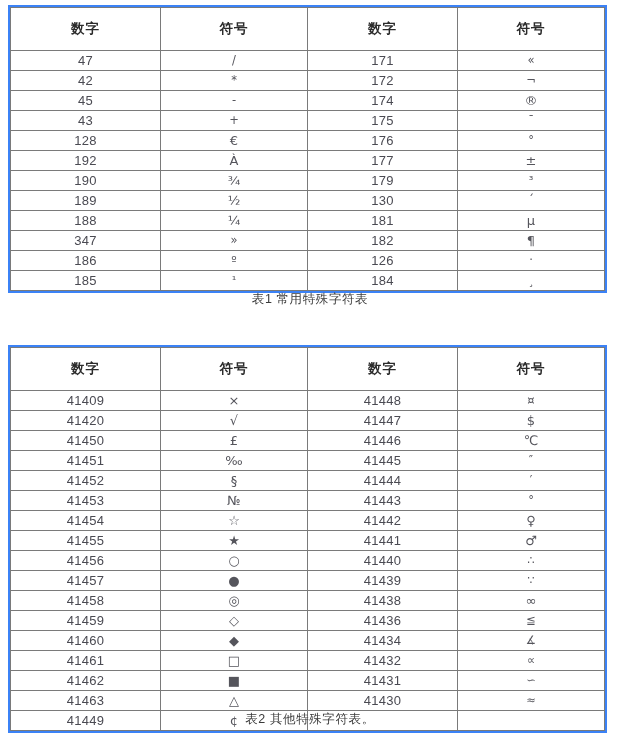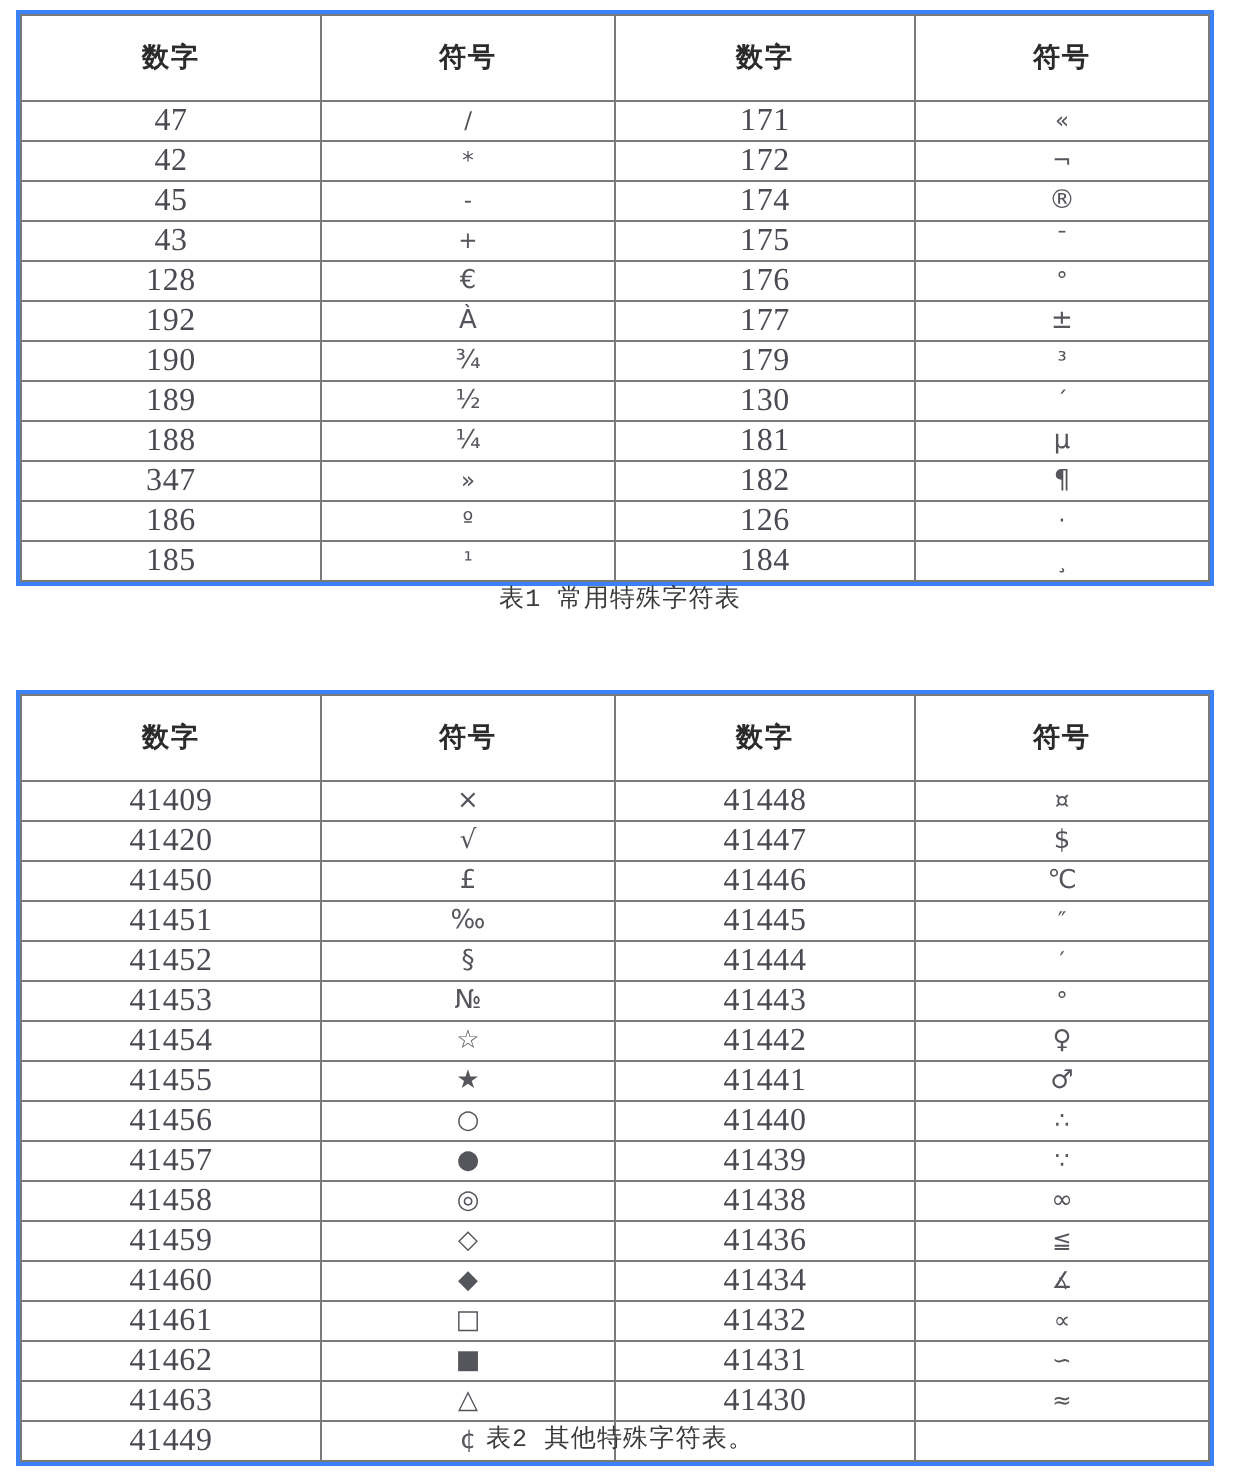--- a/index.html
+++ b/index.html
@@ -56,22 +56,22 @@
     color: #2b2b2b;
     letter-spacing: 1px;
   }
   table.charmap tbody td {
     height: 19px;
     line-height: 19px;
     font-size: 13px;
     color: #4a4a52;
   }
   table.charmap tbody td.num {
-    font-family: Liberation Serif, serif;
-    font-size: 16px;
+    font-family: Liberation Sans, sans-serif;
+    font-size: 13px;
     letter-spacing: 0.3px;
   }
   table.charmap tbody td.sym {
     font-family: "DejaVu Sans", "Liberation Sans", sans-serif;
     font-size: 11.5px;
     color: #55555c;
   }
   table.charmap tbody td.sym.big {
     font-size: 13px;
   }
@@ -88,21 +88,21 @@
     display: inline-block;
     line-height: 0;
   }
 
   
   .caption {
     position: absolute;
     left: 0;
     width: 620px;
     text-align: center;
-    font-family: Liberation Mono, monospace;
+    font-family: Liberation Sans, sans-serif;
     font-size: 12.5px;
     color: #3a3a3a;
     letter-spacing: 0.6px;
   }
   #caption-1 { top: 291px; }
   #caption-2 { top: 711px; }
 </style>
 </head>
 <body>
 

